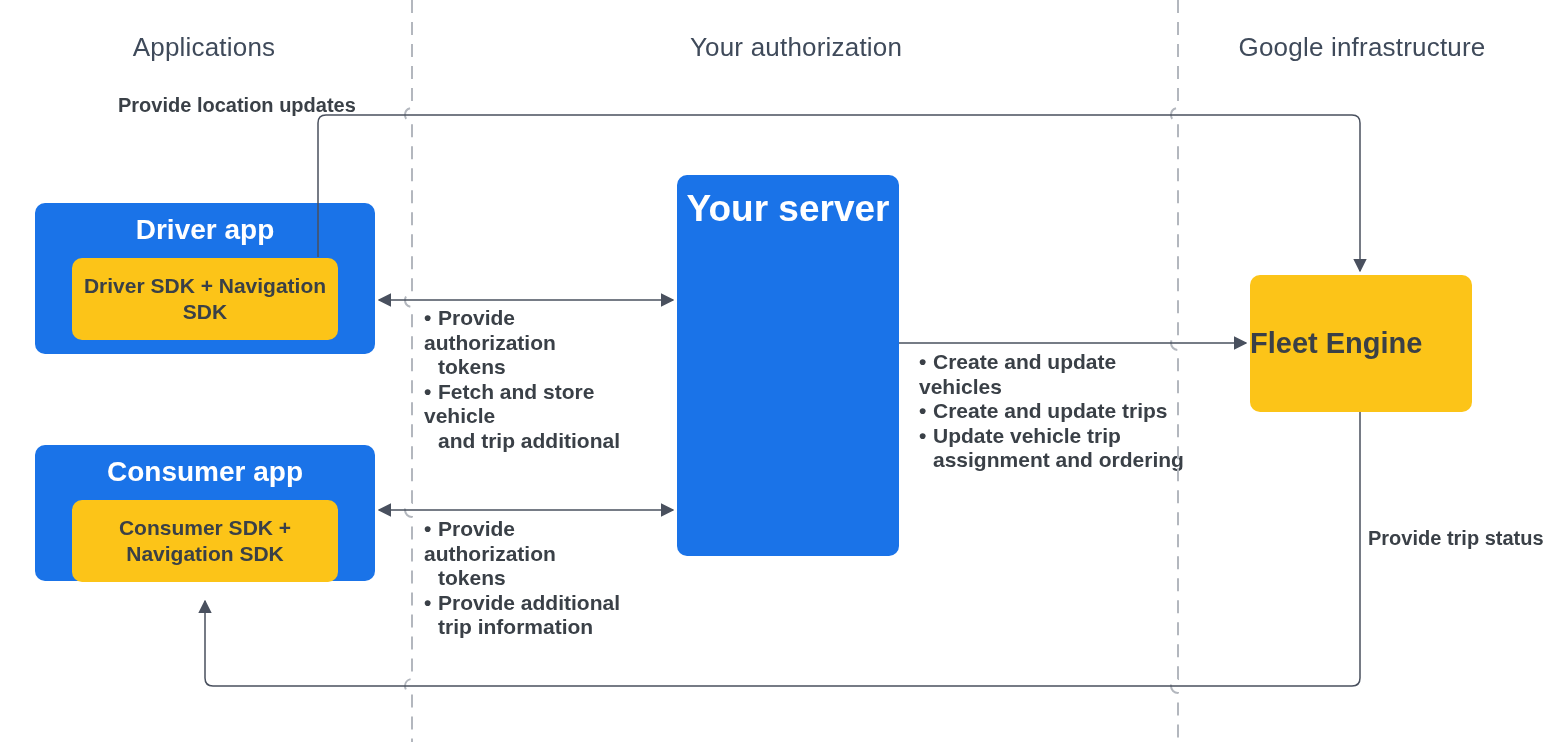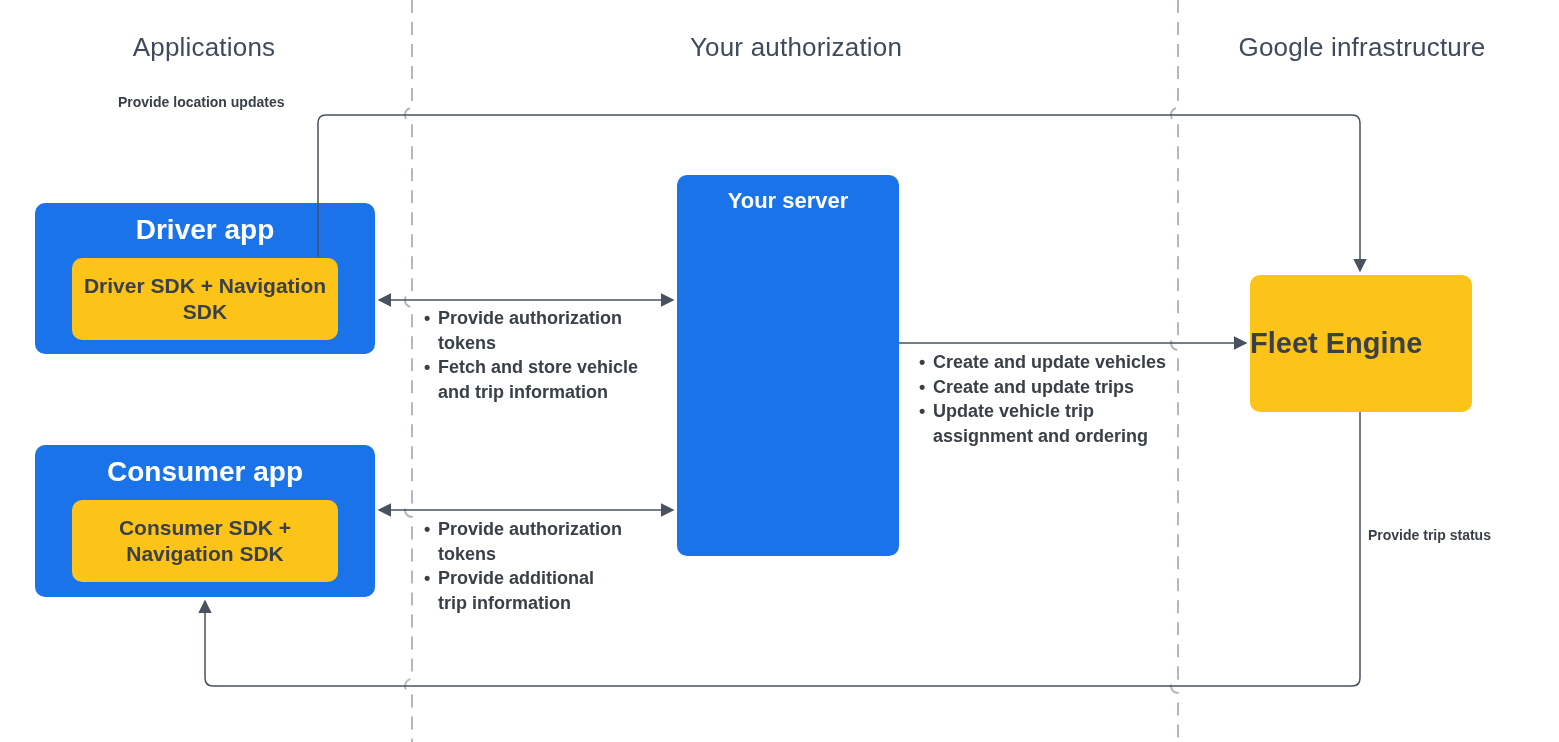--- a/index.html
+++ b/index.html
@@ -21,38 +21,38 @@
   .h-apps{left:29px;width:350px;}
   .h-yours{left:571px;width:450px;}
   .h-google{left:1187px;width:350px;text-align:center;}
 
   
   .node{position:absolute;border-radius:10px;box-sizing:border-box;}
   .node.blue{background:var(--blue);}
   .node.yellow{background:var(--yellow);}
   .node-title{color:#fff;font-weight:bold;font-size:28px;text-align:center;margin-top:11px;}
   .n-driver{left:35px;top:203px;width:340px;height:151px;}
-  .n-consumer{left:35px;top:445px;width:340px;height:152px;}
+  .n-consumer{left:35px;top:445px;width:340px;height:136px;}
   .n-server{left:677px;top:175px;width:222px;height:381px;}
-  .n-server .node-title{font-size:22px;margin-top:13px;}
+  .n-server .node-title{font-size:37px;margin-top:13px;}
   .n-fleet{left:1250px;top:275px;width:222px;height:137px;display:flex;
     align-items:center;justify-content:flex-start;font-weight:bold;font-size:29px;
     color:var(--dark-text);}
   .sdk-box{position:absolute;left:37px;top:55px;width:266px;height:82px;
     background:var(--yellow);border-radius:10px;display:flex;align-items:center;
     justify-content:center;text-align:center;font-weight:bold;font-size:21px;
     line-height:26px;color:var(--dark-text);padding:0 8px;box-sizing:border-box;}
 
   
-  .edge-label{position:absolute;font-weight:bold;font-size:14px;color:var(--dark-text);}
+  .edge-label{position:absolute;font-weight:bold;font-size:20px;color:var(--dark-text);}
   .lbl-loc{left:118px;top:94px;}
   .lbl-status{left:1368px;top:527px;}
 
   
-  .bullet-list{position:absolute;font-weight:bold;font-size:18px;
+  .bullet-list{position:absolute;font-weight:bold;font-size:21px;
     line-height:24.5px;color:var(--dark-text);}
   .list-driver{left:424px;top:306px;width:225px;}
   .list-consumer{left:424px;top:517px;width:225px;}
   .list-fleet{left:919px;top:350px;width:270px;}
   .line{display:block;}
   .first::before{content:"\2022";display:inline-block;width:14px;}
   .cont{padding-left:14px;}
 
   
   svg.overlay{position:absolute;left:0;top:0;z-index:10;pointer-events:none;}
@@ -99,21 +99,21 @@
     <div class="edge-label lbl-loc">Provide location updates</div>
     <div class="edge-label lbl-status">Provide trip status</div>
 
     <div class="bullet-list list-driver">
       <div class="item">
         <span class="line first">Provide authorization</span>
         <span class="line cont">tokens</span>
       </div>
       <div class="item">
         <span class="line first">Fetch and store vehicle</span>
-        <span class="line cont">and trip information</span>
+        <span class="line cont">and trip additional</span>
       </div>
     </div>
 
     <div class="bullet-list list-consumer">
       <div class="item">
         <span class="line first">Provide authorization</span>
         <span class="line cont">tokens</span>
       </div>
       <div class="item">
         <span class="line first">Provide additional</span>

